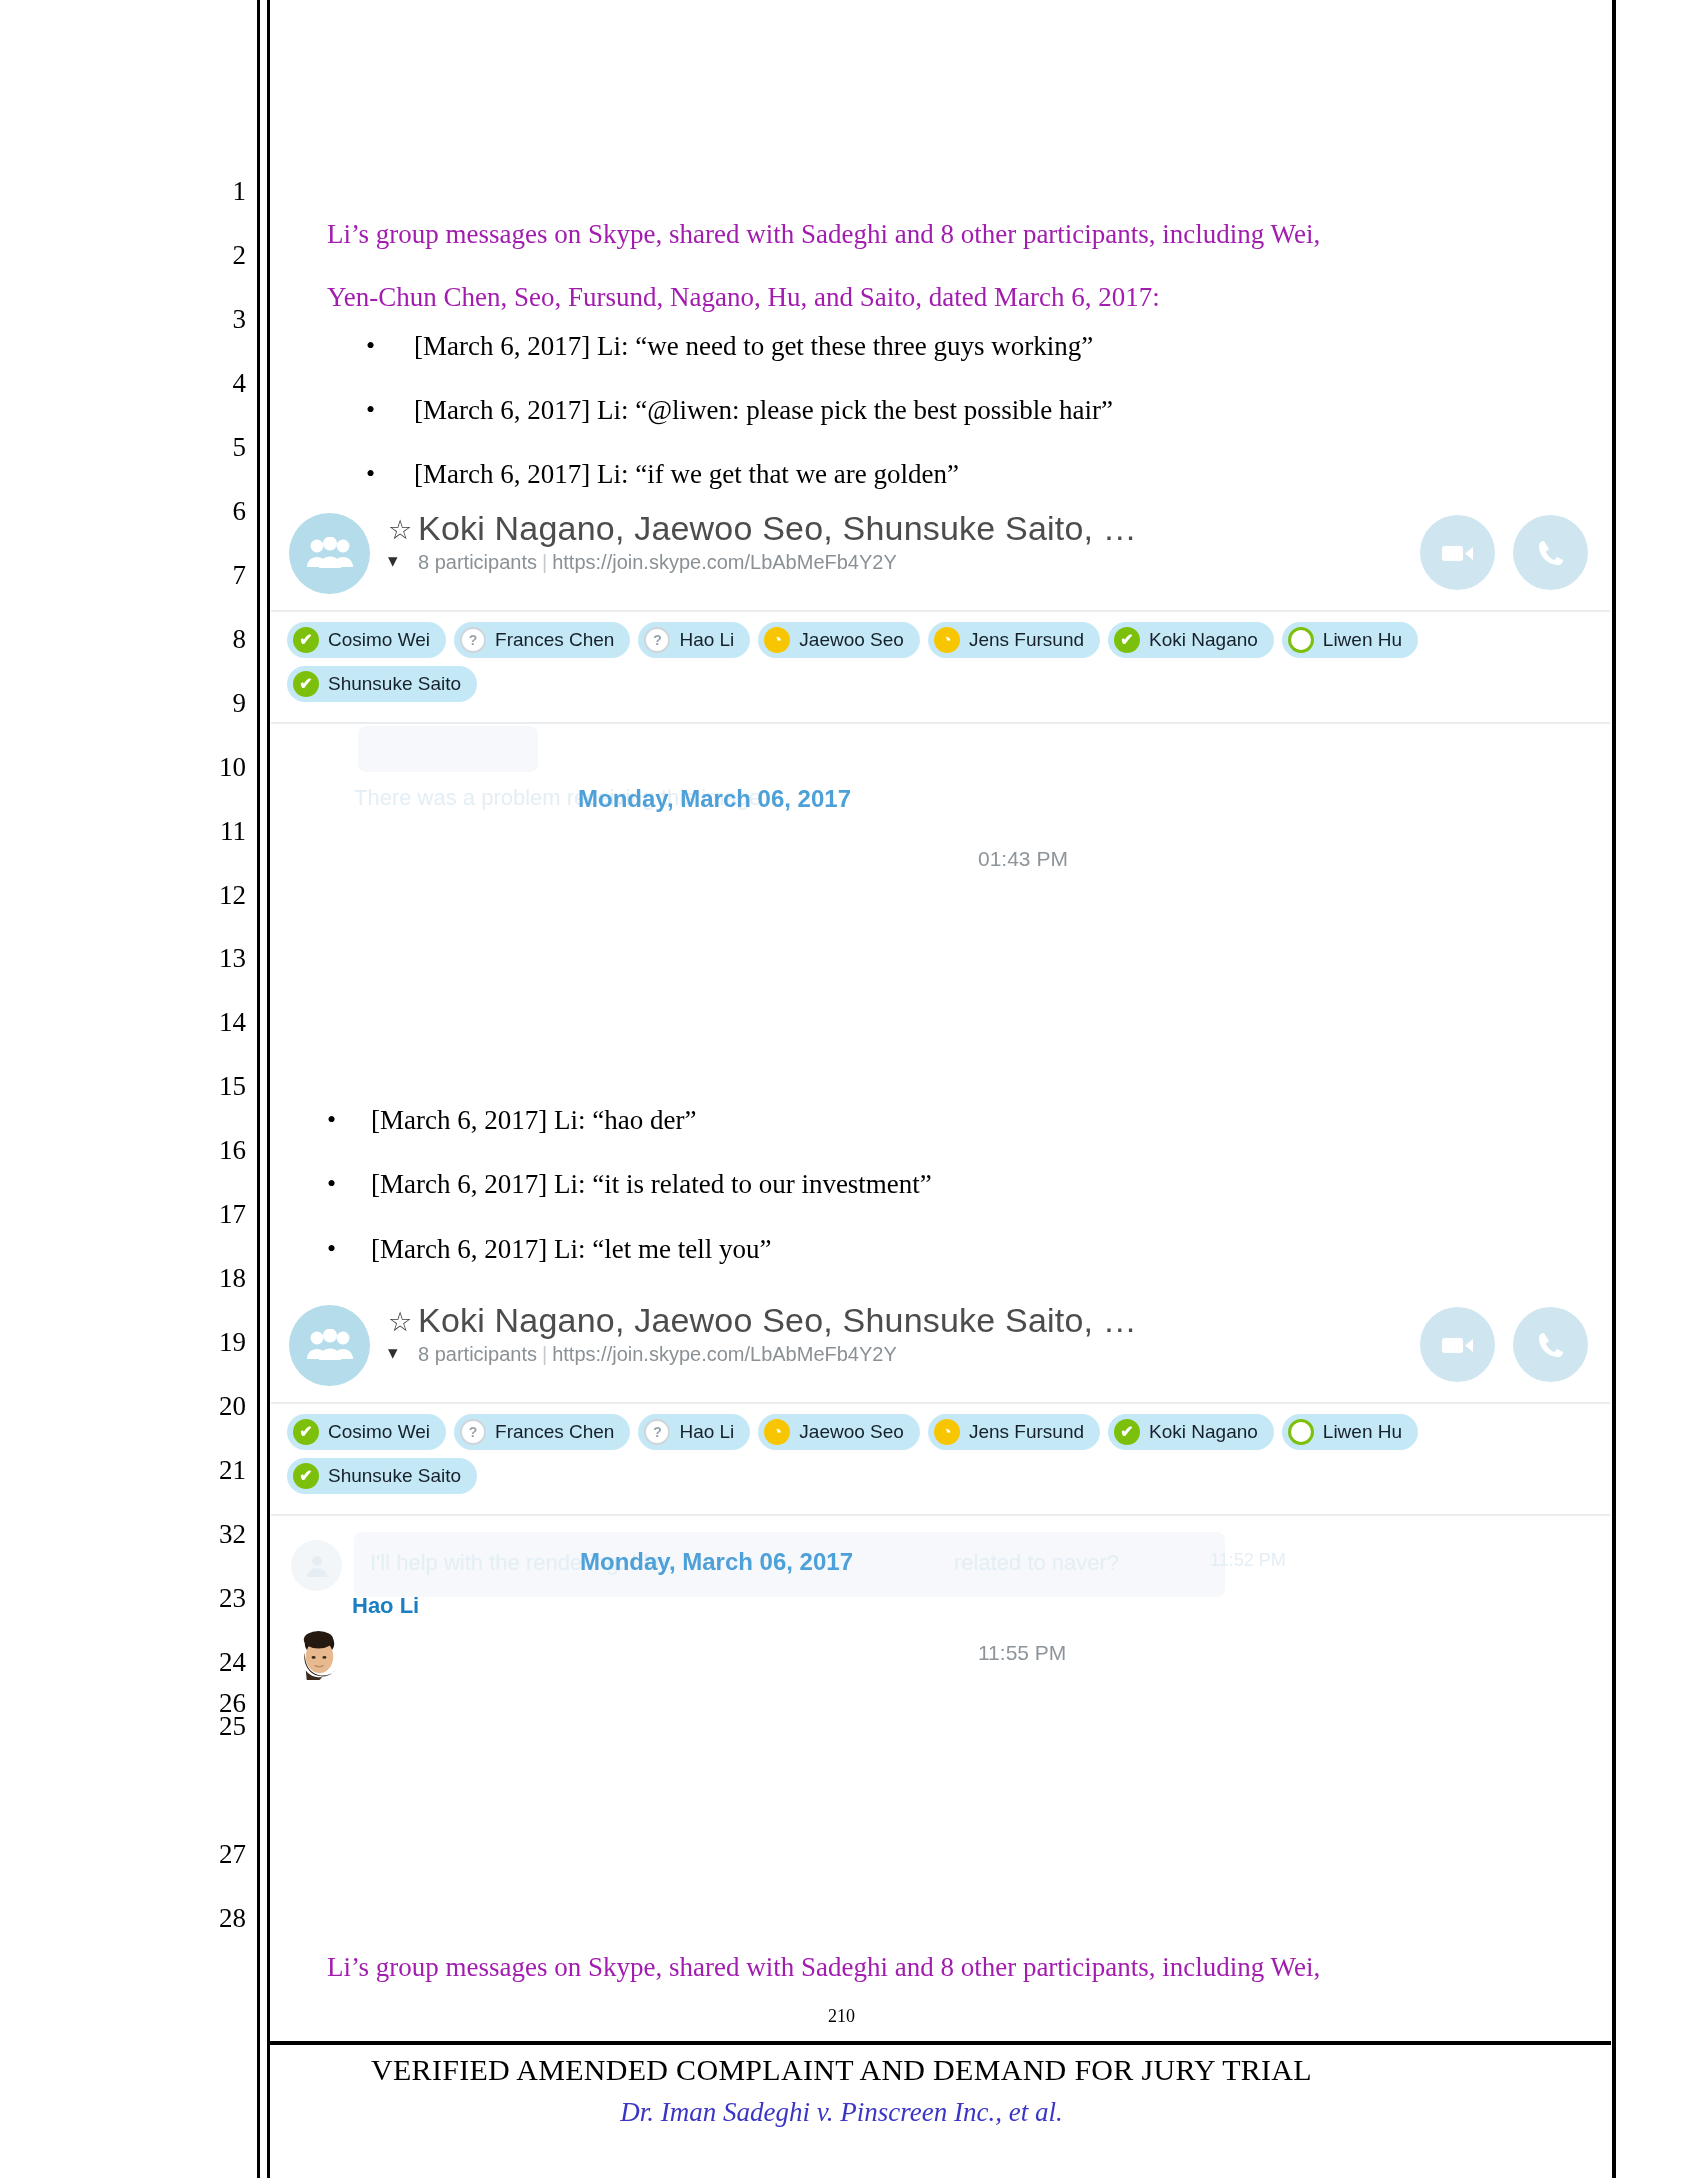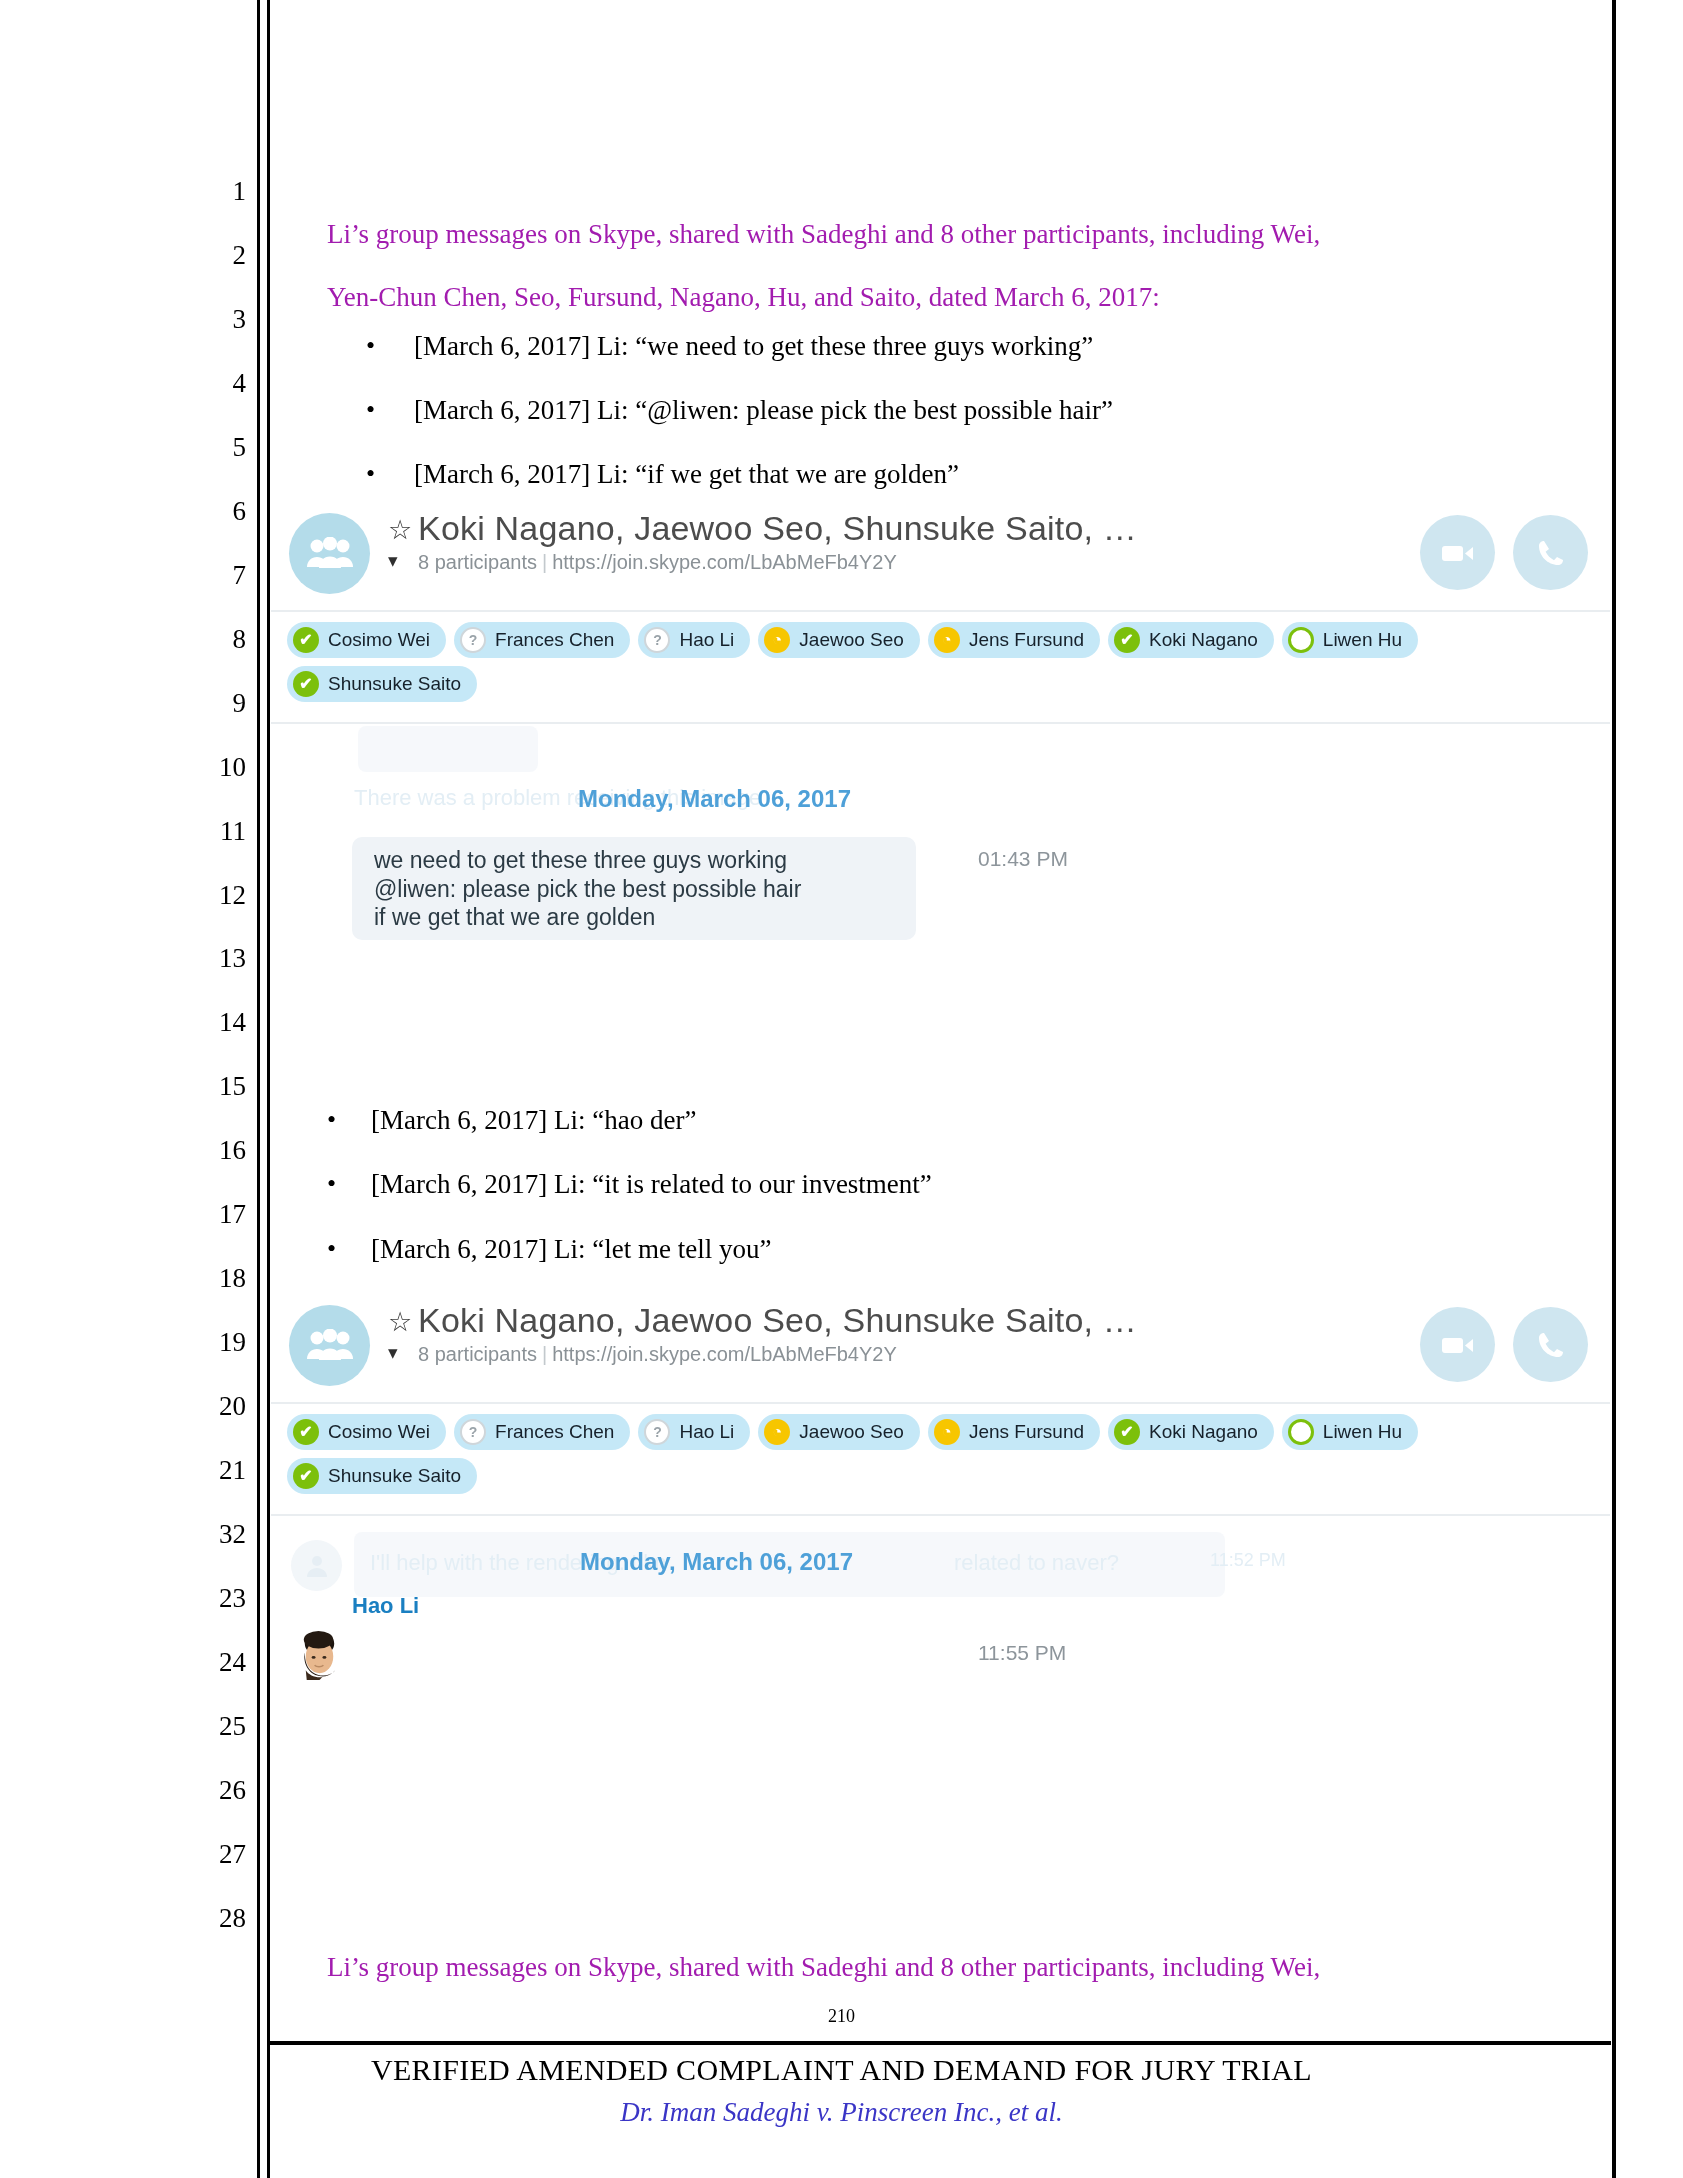--- a/index.html
+++ b/index.html
@@ -105,21 +105,21 @@
       <div class="lnum" style="top: 959px;">16</div>
       <div class="lnum" style="top: 1023px;">17</div>
       <div class="lnum" style="top: 1087px;">18</div>
       <div class="lnum" style="top: 1151px;">19</div>
       <div class="lnum" style="top: 1215px;">20</div>
       <div class="lnum" style="top: 1279px;">21</div>
       <div class="lnum" style="top: 1343px;">32</div>
       <div class="lnum" style="top: 1407px;">23</div>
       <div class="lnum" style="top: 1471px;">24</div>
       <div class="lnum" style="top: 1535px;">25</div>
-      <div class="lnum" style="top: 1599px;">26</div>
+      <div class="lnum" style="top: 1512px;">26</div>
       <div class="lnum" style="top: 1663px;">27</div>
       <div class="lnum" style="top: 1727px;">28</div>
     </div>
 
   <div class="para" style="left:327px;top:203px;">Li’s group messages on Skype, shared with Sadeghi and 8 other participants, including Wei,</div>
   <div class="para" style="left:327px;top:266px;">Yen-Chun Chen, Seo, Fursund, Nagano, Hu, and Saito, dated March 6, 2017:</div>
 
   <div class="bullet-row" style="left:366px;top:329px;">
     <span class="bullet-dot" style="left:0;top:0;">•</span>
     <span class="bullet-txt" style="left:48px;top:0;">[March 6, 2017] Li: “we need to get these three guys working”</span>
@@ -195,25 +195,20 @@
           <span>Shunsuke Saito</span>
         </span></div>
 
     <div class="sk-div"></div>
 
     <div class="sk-body" style="height:259px;">
       <div class="ghost-bub" style="left:87px;top:2px;width:180px;height:46px;"></div>
       <div class="ghost" style="left:83px;top:61px;">There was a problem receiving this image</div>
       <div class="daydiv" style="left:307px;top:61px;">Monday, March 06, 2017</div>
 
-      <div class="bub" style="left:81px;top:113px;width:564px;height:103px;">
-        <div class="line" style="left:22px;top:10px;">we need to get these three guys working</div>
-        <div class="line" style="left:22px;top:39px;">@liwen: please pick the best possible hair</div>
-        <div class="line" style="left:22px;top:67px;">if we get that we are golden</div>
-      </div>
       <div class="stamp" style="left:707px;top:123px;">01:43 PM</div>
     </div>
   </div>
 
   <div class="bullet-row" style="left:327px;top:1103px;">
     <span class="bullet-dot" style="left:0;top:0;">•</span>
     <span class="bullet-txt" style="left:44px;top:0;">[March 6, 2017] Li: “hao der”</span>
   </div>
   <div class="bullet-row" style="left:327px;top:1167px;">
     <span class="bullet-dot" style="left:0;top:0;">•</span>

